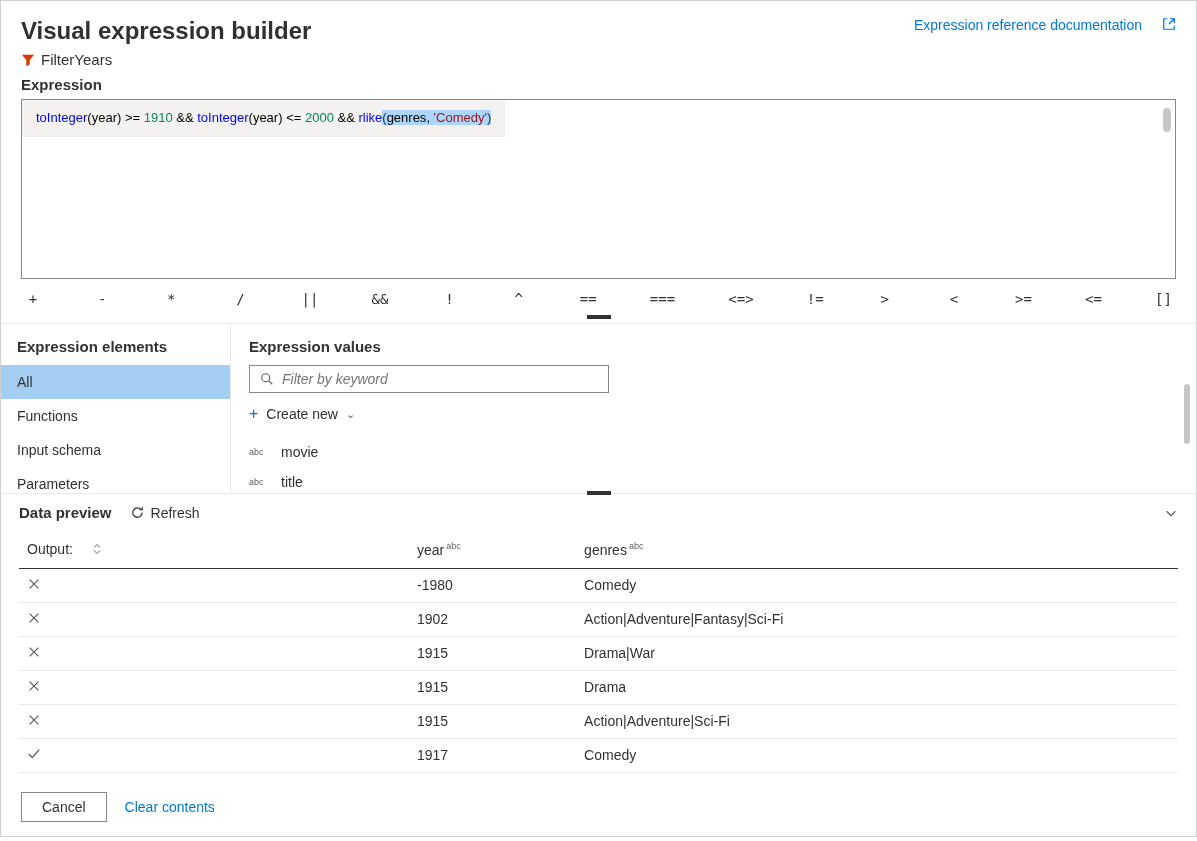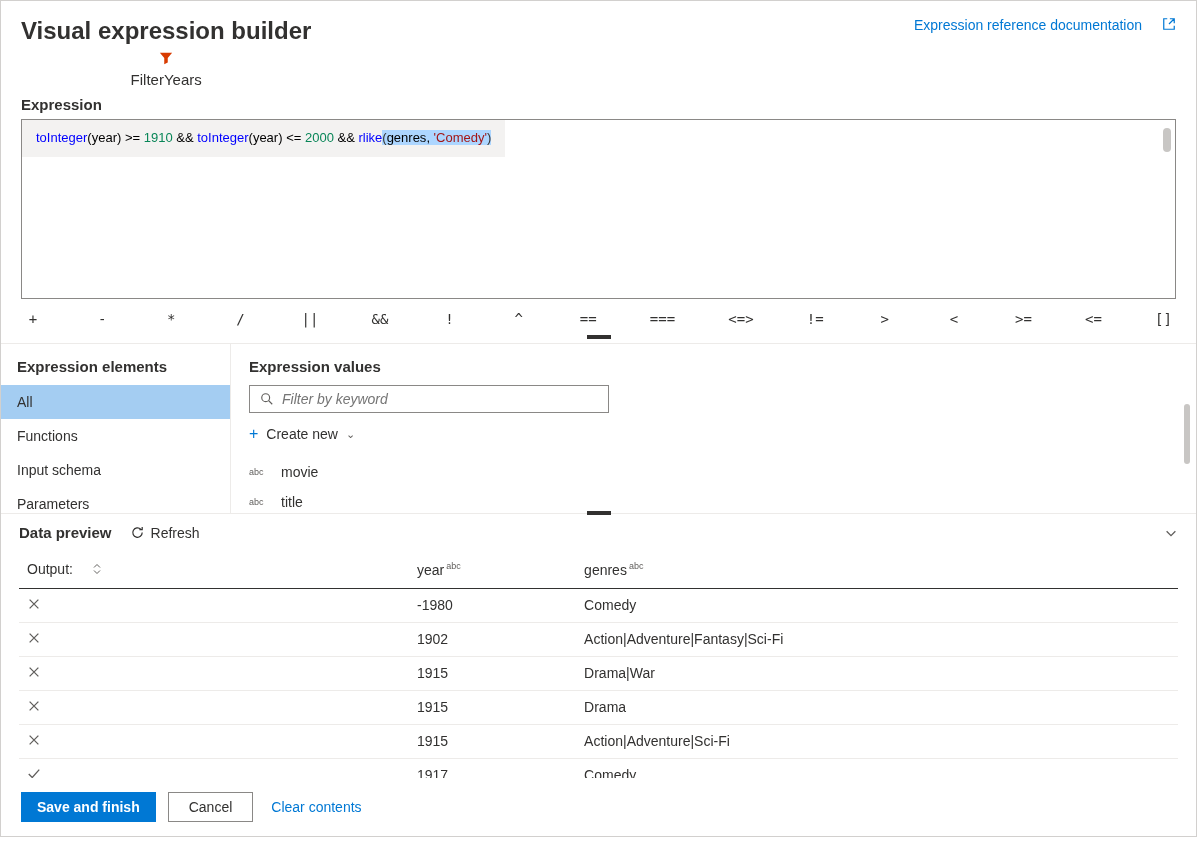--- a/index.html
+++ b/index.html
@@ -1,21 +1,21 @@
 <!DOCTYPE html>
 <html><head>
 <meta charset="utf-8">
 <style>
   * { box-sizing: border-box; margin: 0; padding: 0; font-family: "Segoe UI", -apple-system, BlinkMacSystemFont, sans-serif; }
   body { background: #fff; color: #323130; font-size: 14px; }
   .app { border: 1px solid #d2d0ce; width: 1197px; height: 837px; display: flex; flex-direction: column; }
 
   .header { padding: 16px 20px 8px 20px; display: flex; justify-content: space-between; align-items: flex-start; }
   .header-left h1 { font-size: 24px; font-weight: 600; color: #323130; margin-bottom: 6px; }
-  .header-sub { display: flex; align-items: center; gap: 6px; font-size: 15px; color: #323130; flex-direction: column; }
+  .header-sub { display: flex; align-items: center; gap: 6px; font-size: 15px; color: #323130; }
   .filter-icon { width: 14px; height: 14px; }
   .doc-link { color: #0078d4; font-size: 14px; text-decoration: none; display: flex; align-items: flex-start; gap: 20px; }
   .ext-icon { width: 14px; height: 14px; }
 
   .expr-label { padding: 0 20px 6px 20px; font-size: 15px; font-weight: 600; }
   .editor-wrap { margin: 0 20px; border: 1px solid #8a8886; height: 180px; position: relative; background: #fff; }
   .editor-line { padding: 8px 14px; font-family: Consolas, "Courier New", monospace; font-size: 13px; background: #f3f2f1; line-height: 20px; display: inline-block; }
   .tok-fn { color: #0000ff; }
   .tok-var { color: #000; }
   .tok-op { color: #000; }
@@ -225,17 +225,16 @@
                 <path fill="none" stroke="#605e5c" stroke-width="1.5" d="M2 8l4 4 8-9"></path>
               </svg></td>
             <td>1917</td>
             <td>Comedy</td>
           </tr>
         </tbody>
     </table>
   </div>
 
   <div class="footer">
-    <button class="btn-primary">Save and finish</button>
     <button class="btn-secondary">Cancel</button>
     <button class="link-btn">Clear contents</button>
   </div>
 </div>
 
 </body></html>

